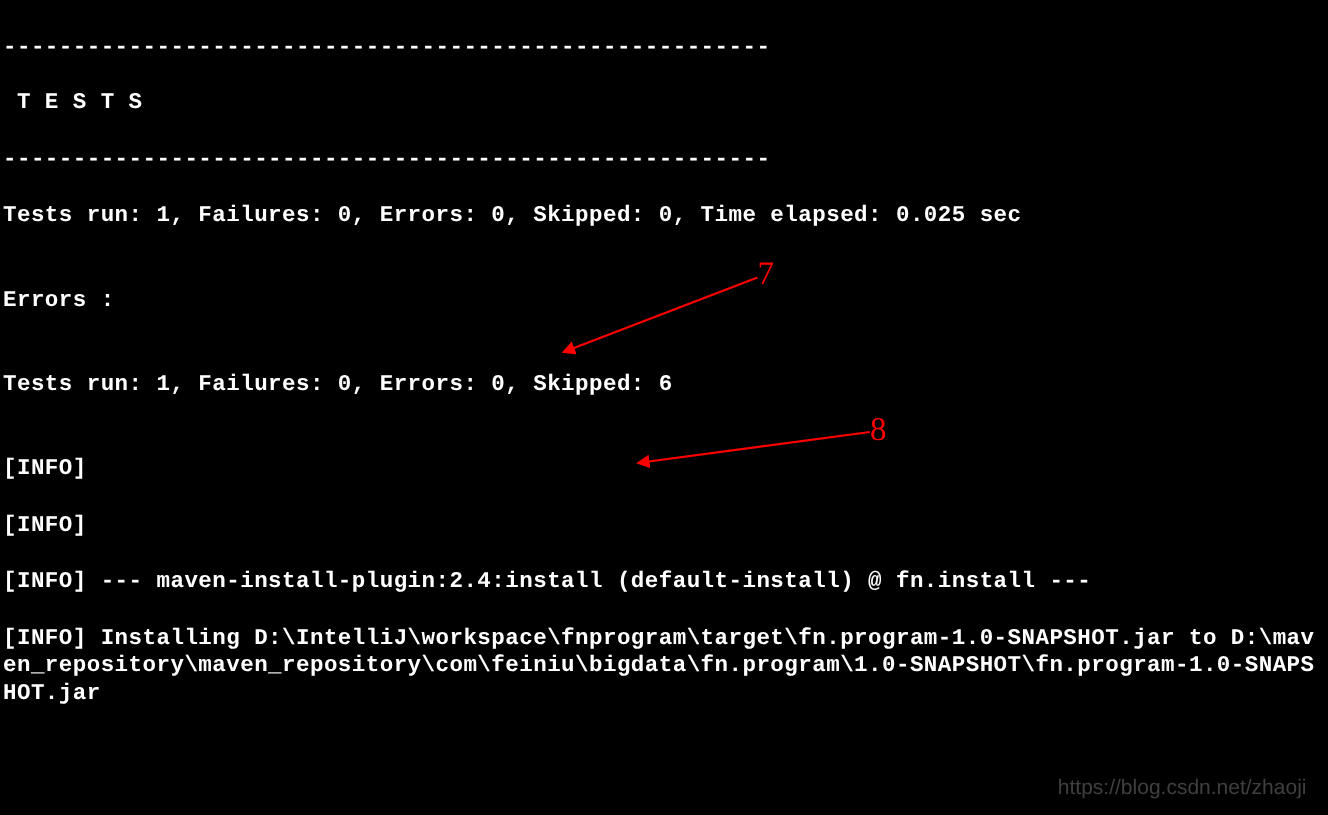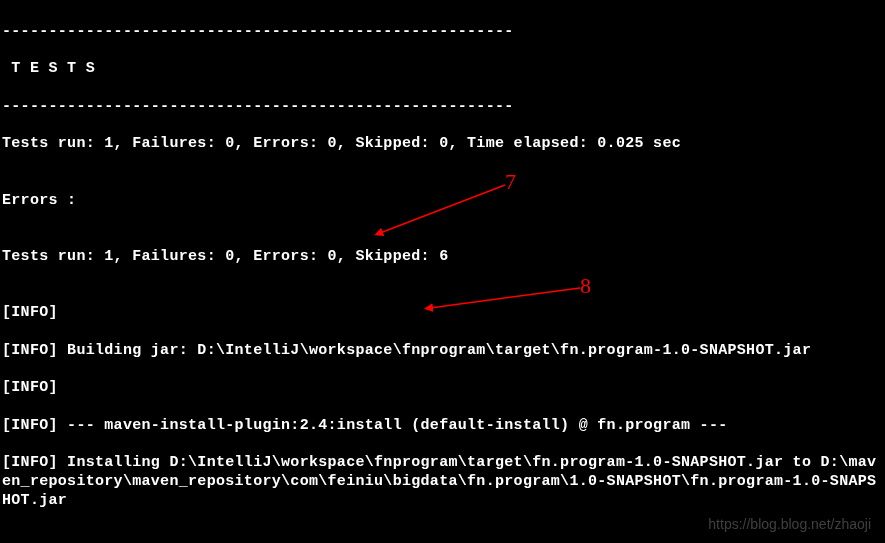--- a/index.html
+++ b/index.html
@@ -52,23 +52,22 @@
 <span class="line">-------------------------------------------------------</span>
 <span class="line"> T E S T S</span>
 <span class="line">-------------------------------------------------------</span>
 <span class="line">Tests run: 1, Failures: 0, Errors: 0, Skipped: 0, Time elapsed: 0.025 sec</span>
 <span class="line"></span>
 <span class="line">Errors :</span>
 <span class="line"></span>
 <span class="line">Tests run: 1, Failures: 0, Errors: 0, Skipped: 6</span>
 <span class="line"></span>
 <span class="line">[INFO]</span>
-<span class="line">[INFO] Building jar: D:\IntelliJ\workspace\fnprogram\target\fn.program-1.0-SNAPSHOT.jar</span>
 <span class="line">[INFO]</span>
-<span class="line">[INFO] --- maven-install-plugin:2.4:install (default-install) @ fn.program ---</span>
+<span class="line">[INFO] --- maven-install-plugin:2.4:install (default-install) @ fn.install ---</span>
 <span class="line">[INFO] Installing D:\IntelliJ\workspace\fnprogram\target\fn.program-1.0-SNAPSHOT.jar to D:\maven_repository\maven_repository\com\feiniu\bigdata\fn.program\1.0-SNAPSHOT\fn.program-1.0-SNAPSHOT.jar</span>
 
 
 
 
 
 
 
 </div>
 
@@ -85,13 +84,13 @@
 <svg class="arrow" style="left:420px; top:280px;" width="170" height="40">
   <defs>
     <marker id="ah8" markerWidth="10" markerHeight="10" refX="2" refY="3" orient="auto">
       <polygon points="0 0, 6 3, 0 6" fill="#ff0000"></polygon>
     </marker>
   </defs>
   <line x1="160" y1="8" x2="10" y2="28" stroke="#ff0000" stroke-width="1.5" marker-end="url(#ah8)"></line>
 </svg>
 <div class="annotation" style="left:580px; top:272px;">8</div>
 
-<div class="watermark">https://blog.blog.net/zhaoji</div>
+<div class="watermark">https://blog.csdn.net/zhaoji</div>
 
 </body></html>

